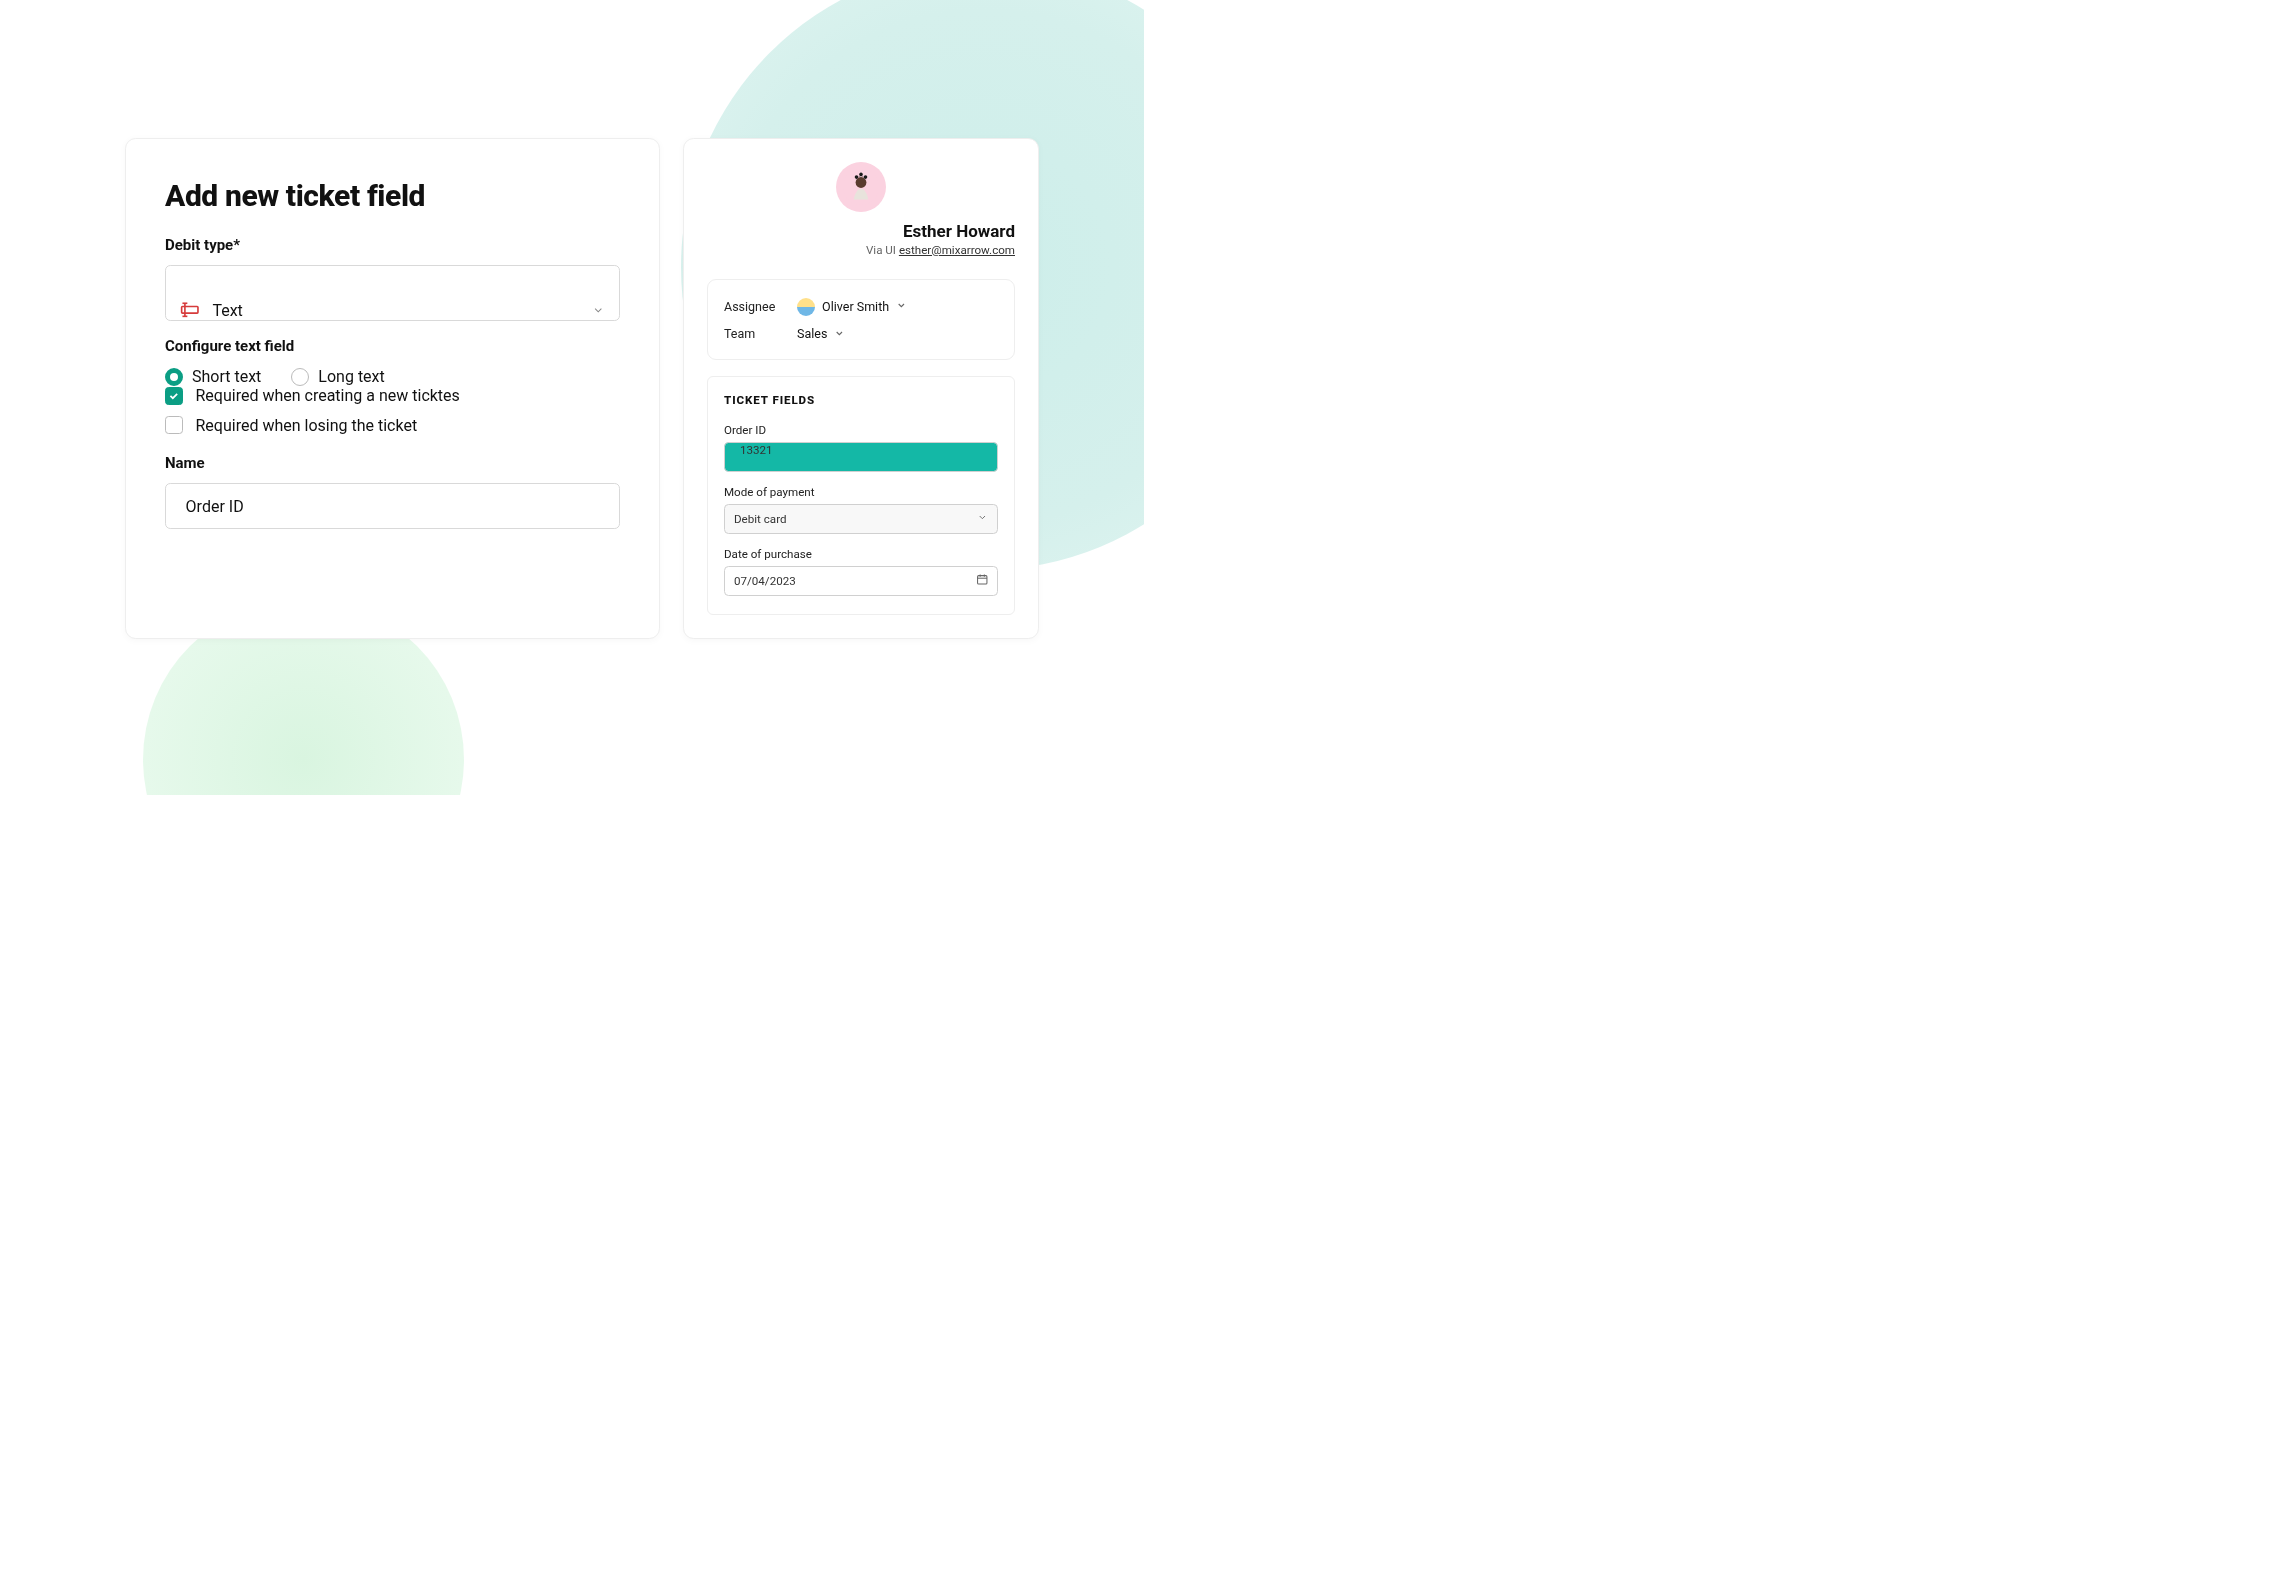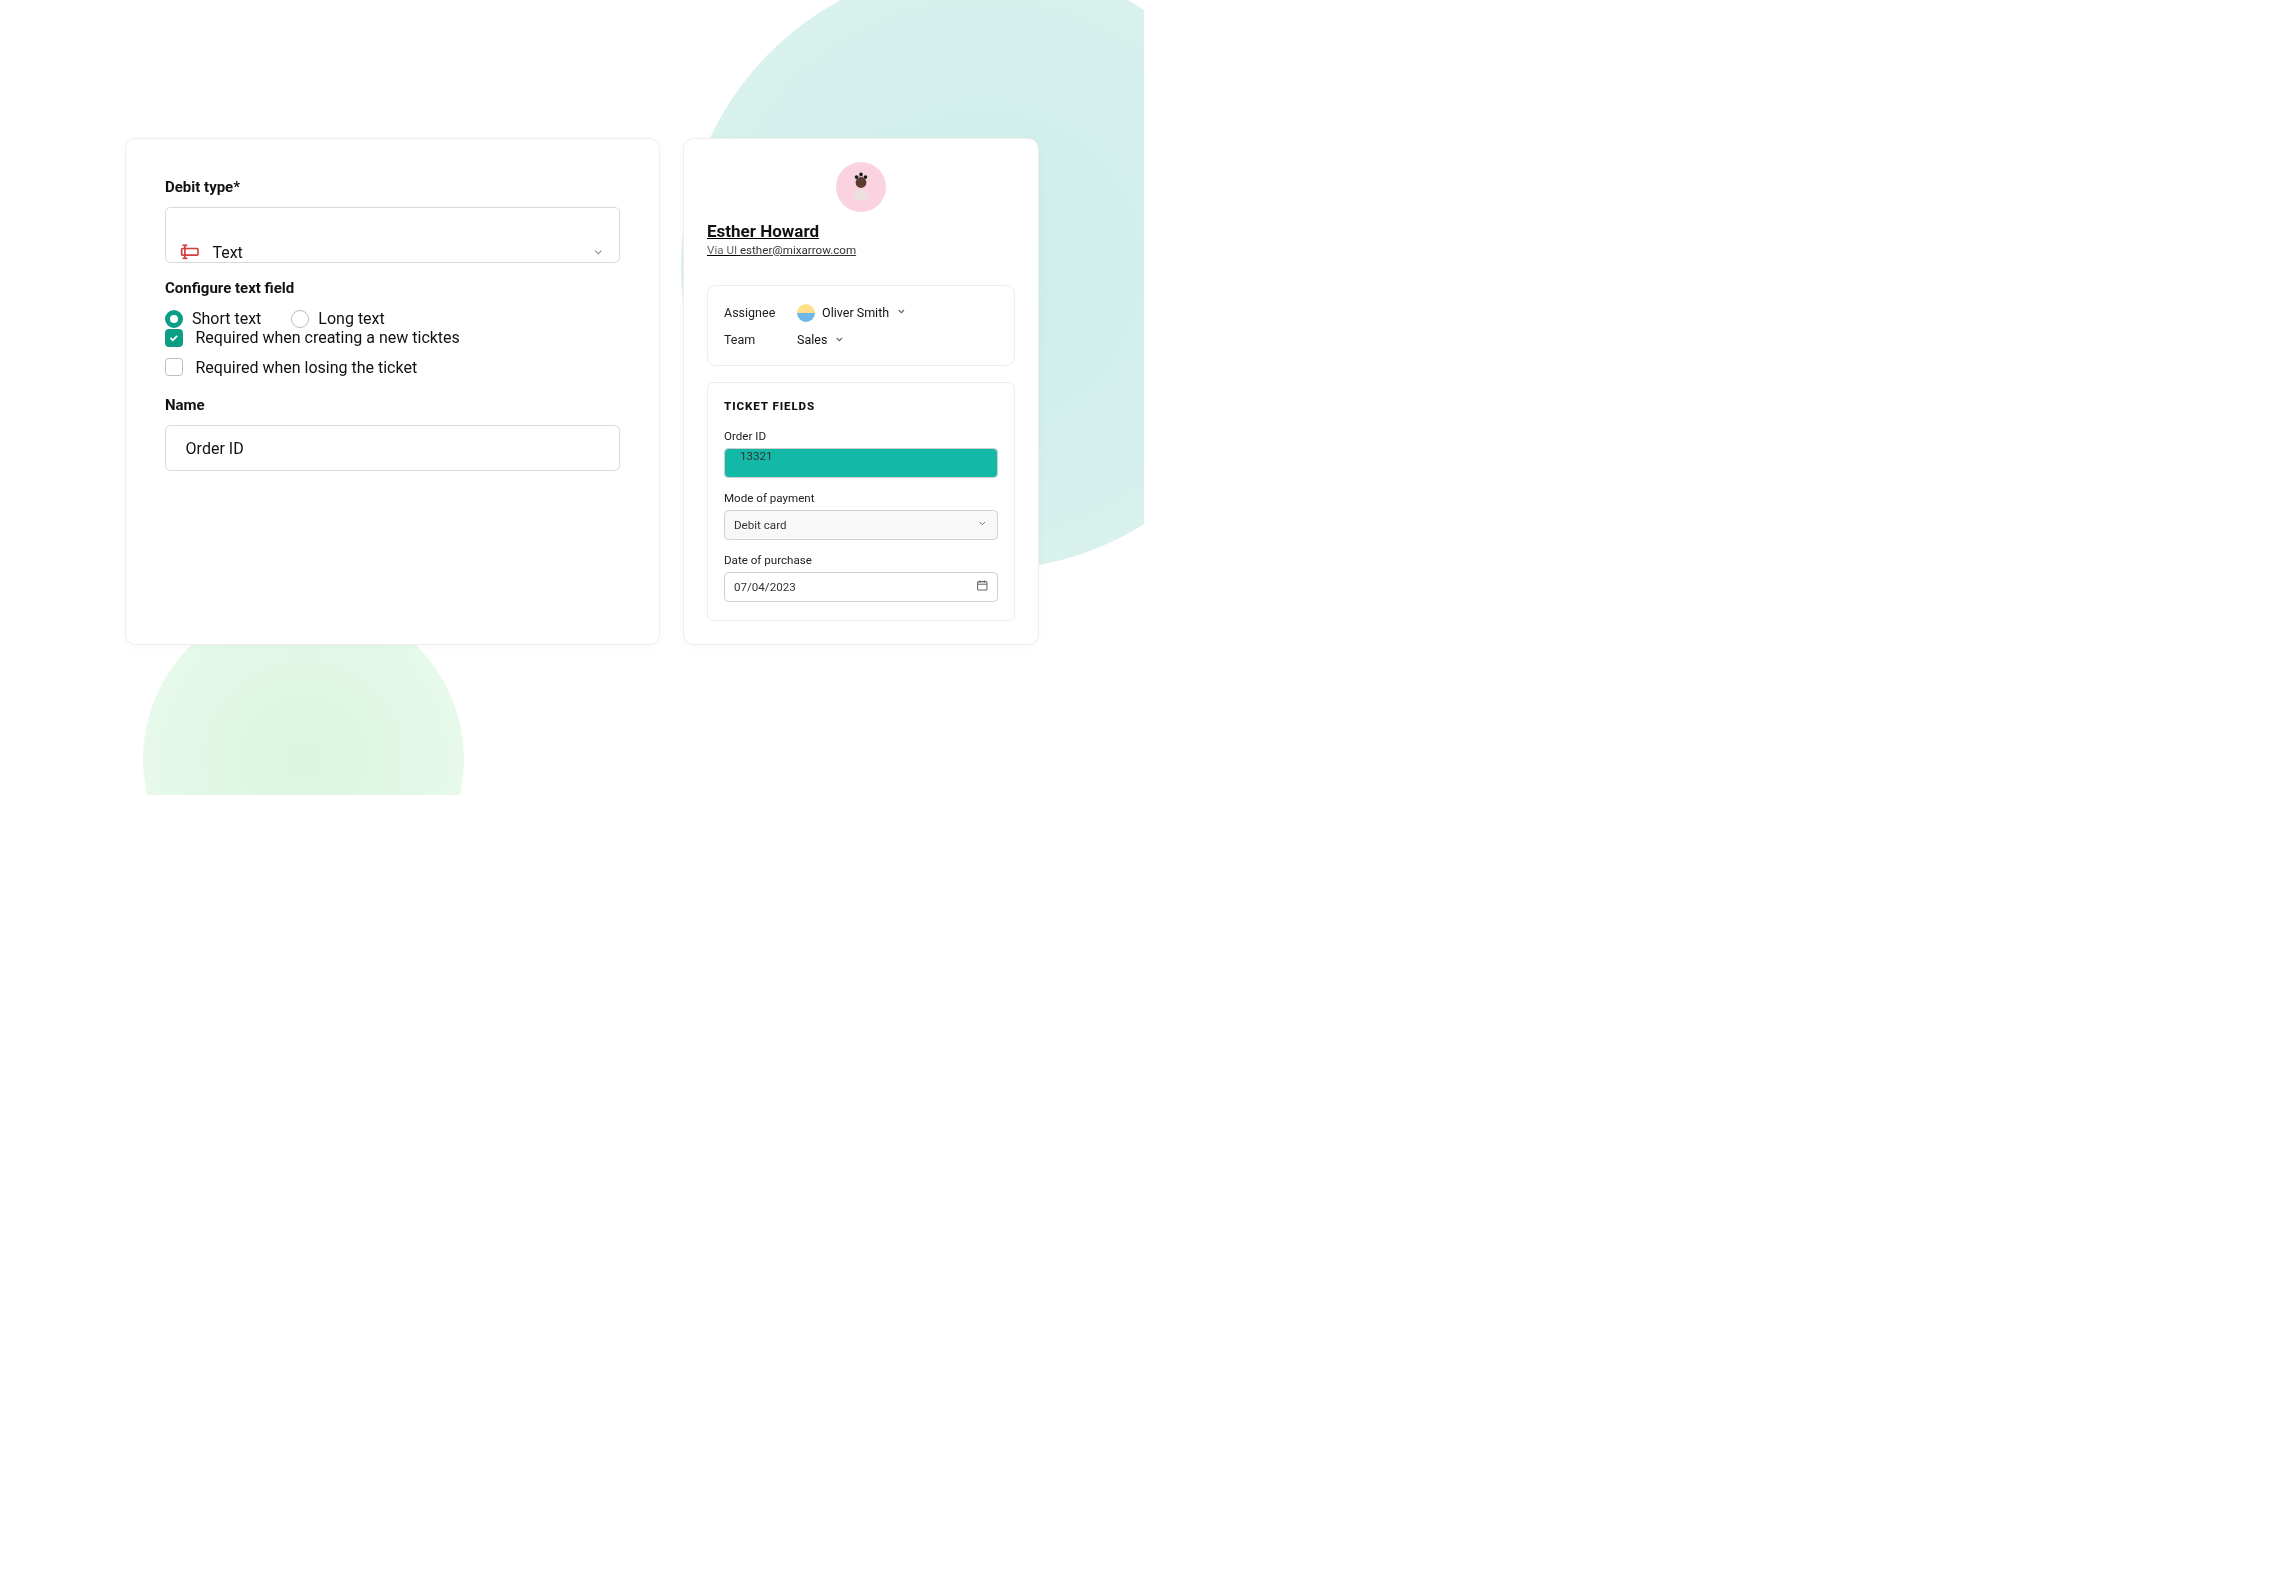--- a/index.html
+++ b/index.html
@@ -154,23 +154,22 @@
     display: flex;
     align-items: center;
     padding: 0 19.6px;
     font-size: 16px;
     color: #111;
     width: 100%;
     background: #fff;
   }
   
   .profile {
-    text-align: left;
-    margin-bottom: 28px;
-    text-decoration: underline;
+    text-align: right;
+    margin-bottom: 22px;
   }
   .avatar {
     width: 50px;
     height: 50px;
     border-radius: 50%;
     background: #fbd2e0;
     margin: 0 auto 9px;
     display: flex;
     align-items: center;
     justify-content: center;
@@ -288,20 +287,21 @@
 </style>
 </head>
 <body>
 
 <div class="bg-circle-teal"></div>
 <div class="bg-circle-green"></div>
 
 <div class="container">
 
   <div class="card card-left">
+    <h1 class="title">Add new ticket field</h1>
 
     <div class="label">Debit type*</div>
 
     <div class="select-box">
       <span class="text-icon">
         <svg viewBox="0 0 24 24" width="19.6" height="19.6" fill="none" stroke="#d63b3b" stroke-width="2">
           <line x1="6" y1="4" x2="6" y2="20"></line>
           <line x1="3" y1="4" x2="9" y2="4"></line>
           <line x1="3" y1="20" x2="9" y2="20"></line>
           <rect x="2" y="8" width="20" height="8" rx="1"></rect>

